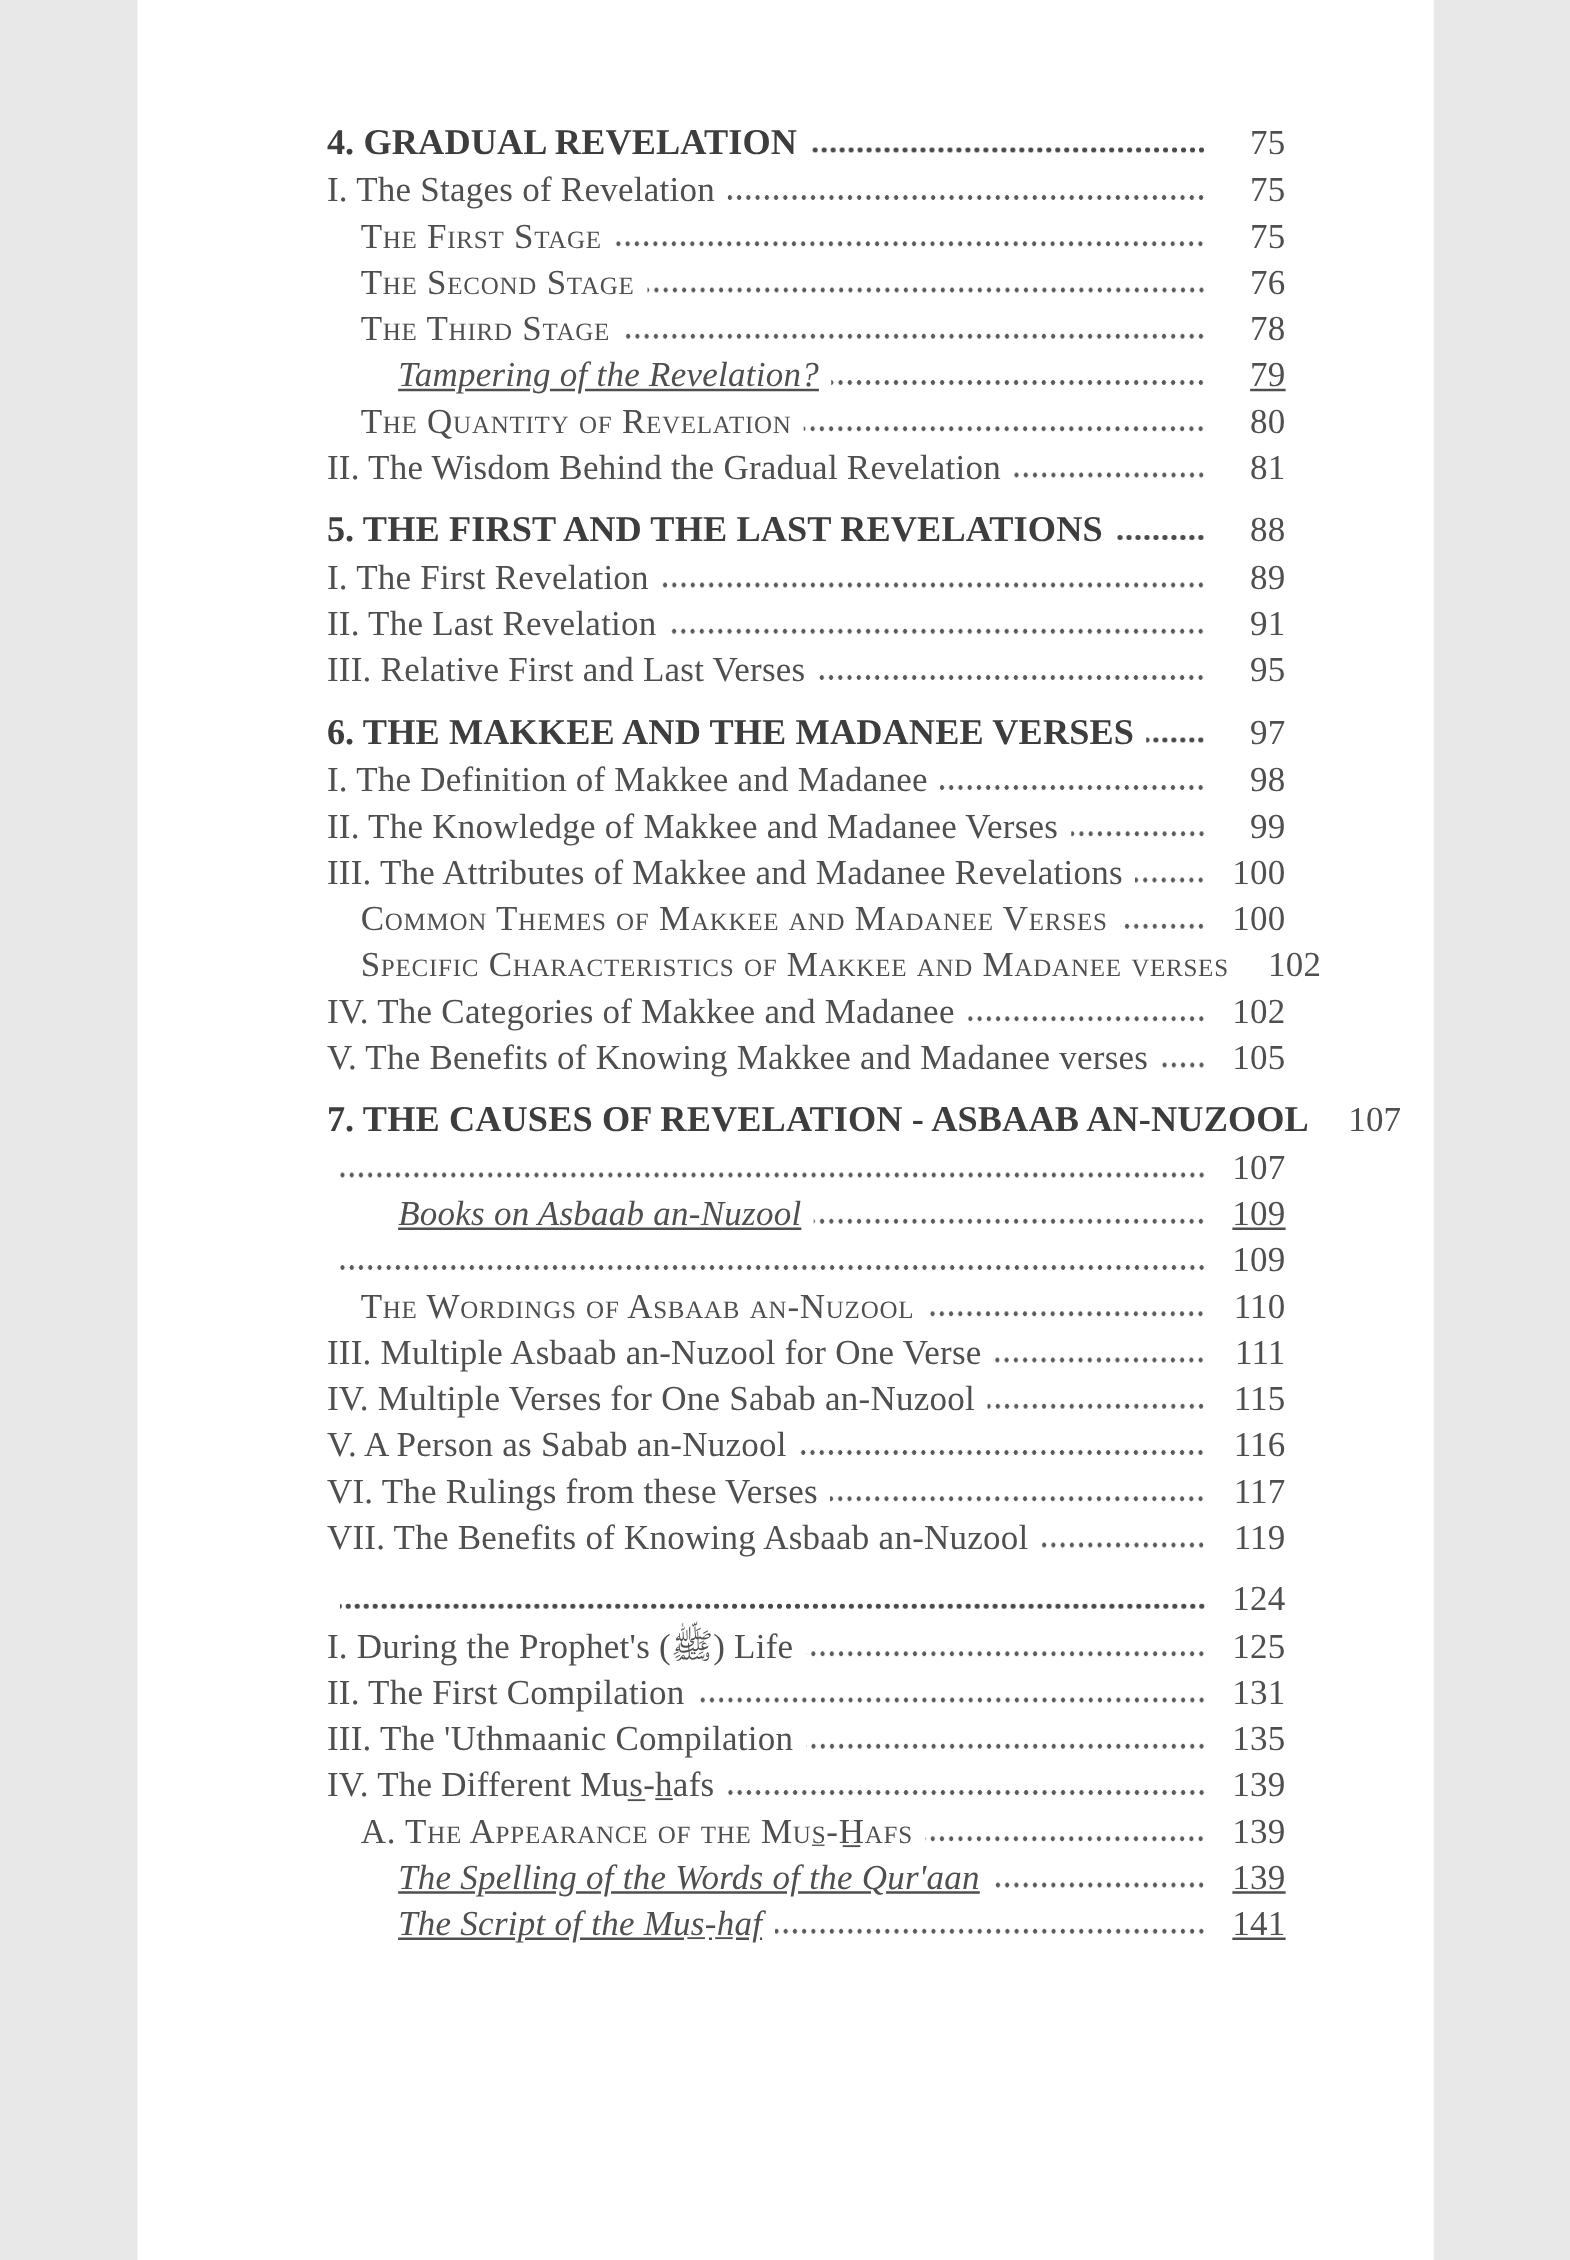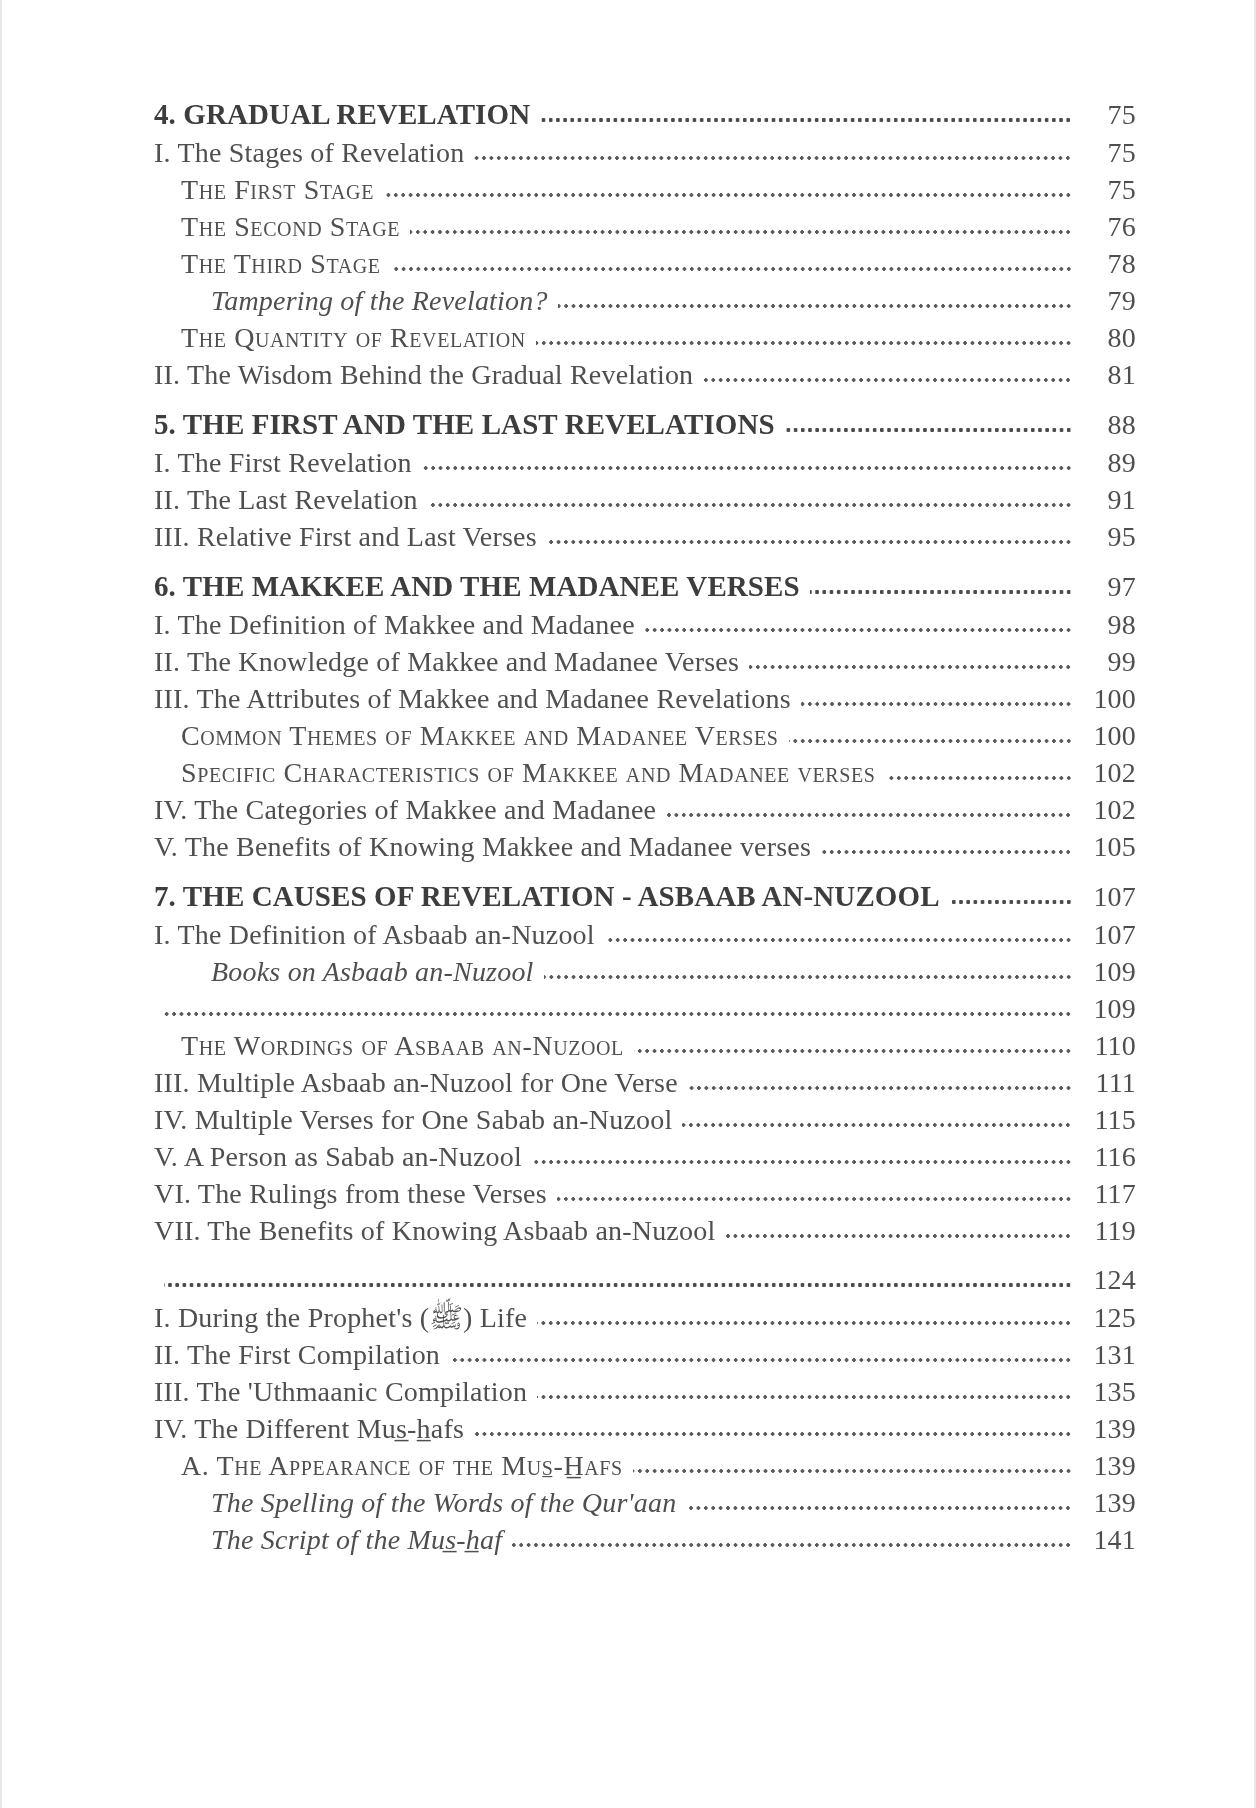--- a/index.html
+++ b/index.html
@@ -5,21 +5,21 @@
 <style>
   :root{
     --ink:#4f4f4f;
     --heading-ink:#3d3d3d;
     --dot:#5a5a5a;
     --paper:#ffffff;
   }
   html,body{margin:0;padding:0;background:#e8e8e8;}
   .page{
     position:relative;
-    width:1252px;height:1808px;
+    width:1037px;height:1808px;
     background:var(--paper);
     margin:0 auto;
     font-family:"Liberation Serif","DejaVu Serif",serif;
     color:var(--ink);
     overflow:hidden;
   }
   .toc{
     position:absolute;
     left:152px;top:100px;right:118px;
   }
@@ -41,21 +41,21 @@
     color:var(--heading-ink);
     letter-spacing:0.1px;
   }
   .lvl-roman{}
   .lvl-smallcaps .toc-label{
     font-variant:small-caps;
     letter-spacing:0.6px;
   }
   .lvl-smallcaps{padding-left:27px;font-family:Liberation Serif, serif;}
   .lvl-italic .toc-label{font-style:italic;}
-  .lvl-italic{padding-left:57px;}
+  .lvl-italic{padding-left:57px;text-decoration:underline;}
   .toc-dots{
     flex:1 1 auto;
     align-self:flex-end;
     height:10px;
     margin:0 6px 4px 10px;
     background-image:radial-gradient(circle,var(--dot) 1.6px,transparent 2px);
     background-size:7.4px 10px;
     background-repeat:repeat-x;
     background-position:right 50%;
   }
@@ -204,21 +204,20 @@
 </div>
 
   <div class="section">
     <div class="toc-row chapter-row">
       <span class="toc-label">7. THE CAUSES OF REVELATION - ASBAAB AN-NUZOOL</span>
       <span class="toc-dots"></span>
       <span class="toc-page">107</span>
     </div>
 
   <div class="toc-row lvl-roman">
-    <span class="toc-label">I. The Definition of Asbaab an-Nuzool</span>
     <span class="toc-dots"></span>
     <span class="toc-page">107</span>
   </div>
 
   <div class="toc-row lvl-italic">
     <span class="toc-label">Books on Asbaab an-Nuzool</span>
     <span class="toc-dots"></span>
     <span class="toc-page">109</span>
   </div>
 

